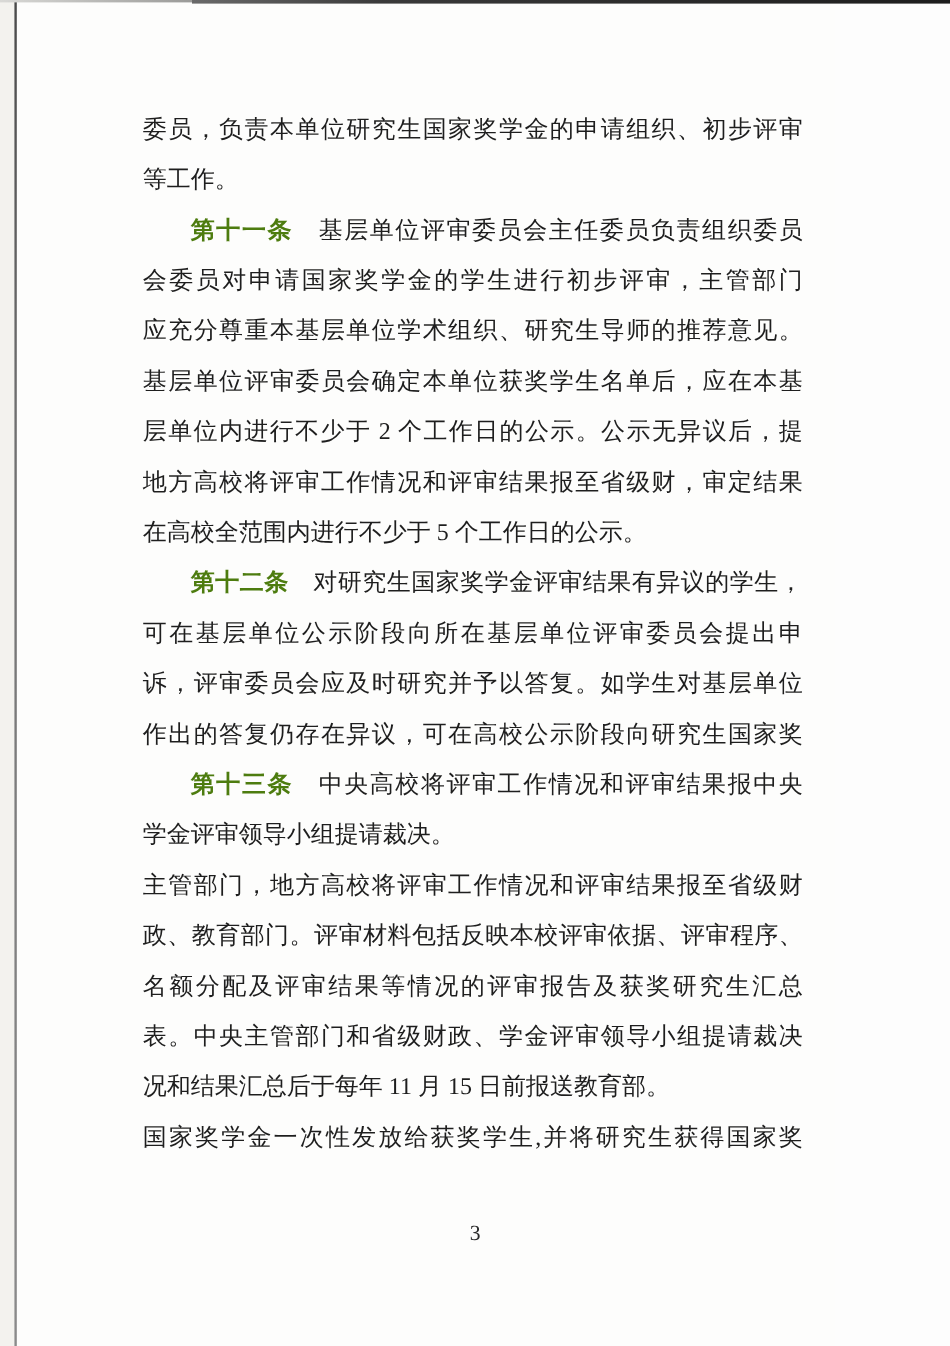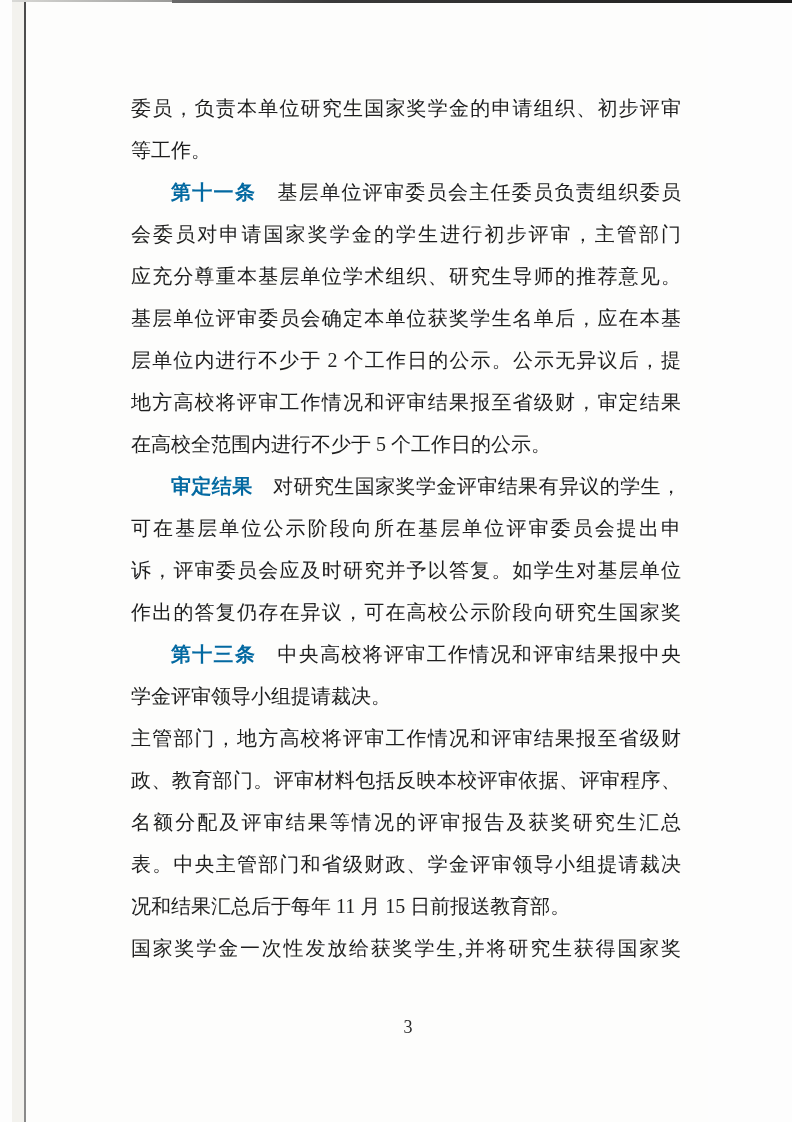--- a/index.html
+++ b/index.html
@@ -6,21 +6,20 @@
   body {
     width: 792px; height: 1122px;
     background: #fdfdfd;
     font-family: "Liberation Serif", "DejaVu Serif", serif;
     overflow: hidden;
   }
   .page {
     position: relative;
     width: 696px; height: 1122px;
     background: #fdfdfc;
-    margin-left: 12px;
   }
   
   .left-strip {
     position: absolute; left: 0; top: 0;
     width: 12px; height: 1122px;
     background: #f3f2ee;
   }
   .vline {
     position: absolute; left: 12px; top: 0;
     width: 2px; height: 1122px;
@@ -49,21 +48,21 @@
     height: 42px;
     line-height: 42px;
     text-align: justify;
     white-space: normal;
     overflow: visible;
   }
   .line.fill { text-align-last: justify; }
   .line.indent { text-indent: 2em; }
   .line b {
     font-weight: 700;
-    color: #0369a1;
+    color: #4d7c0f;
   }
   .page-number {
     position: absolute;
     left: 0; top: 1016px;
     width: 792px;
     text-align: center;
     font-size: 18px;
     line-height: 22px;
     color: #2a2a2a;
   }
@@ -80,21 +79,21 @@
   <div class="doc-body">
       <div class="line fill">委员，负责本单位研究生国家奖学金的申请组织、初步评审</div>
       <div class="line">等工作。</div>
       <div class="line fill indent"><b>第十一条</b>　基层单位评审委员会主任委员负责组织委员</div>
       <div class="line fill">会委员对申请国家奖学金的学生进行初步评审，主管部门</div>
       <div class="line fill">应充分尊重本基层单位学术组织、研究生导师的推荐意见。</div>
       <div class="line fill">基层单位评审委员会确定本单位获奖学生名单后，应在本基</div>
       <div class="line fill">层单位内进行不少于 2 个工作日的公示。公示无异议后，提</div>
       <div class="line fill">地方高校将评审工作情况和评审结果报至省级财，审定结果</div>
       <div class="line">在高校全范围内进行不少于 5 个工作日的公示。</div>
-      <div class="line fill indent"><b>审定结果</b>　对研究生国家奖学金评审结果有异议的学生，</div>
+      <div class="line fill indent"><b>第十二条</b>　对研究生国家奖学金评审结果有异议的学生，</div>
       <div class="line fill">可在基层单位公示阶段向所在基层单位评审委员会提出申</div>
       <div class="line fill">诉，评审委员会应及时研究并予以答复。如学生对基层单位</div>
       <div class="line fill">作出的答复仍存在异议，可在高校公示阶段向研究生国家奖</div>
       <div class="line fill indent"><b>第十三条</b>　中央高校将评审工作情况和评审结果报中央</div>
       <div class="line">学金评审领导小组提请裁决。</div>
       <div class="line fill">主管部门，地方高校将评审工作情况和评审结果报至省级财</div>
       <div class="line fill">政、教育部门。评审材料包括反映本校评审依据、评审程序、</div>
       <div class="line fill">名额分配及评审结果等情况的评审报告及获奖研究生汇总</div>
       <div class="line fill">表。中央主管部门和省级财政、学金评审领导小组提请裁决</div>
       <div class="line">况和结果汇总后于每年 11 月 15 日前报送教育部。</div>

